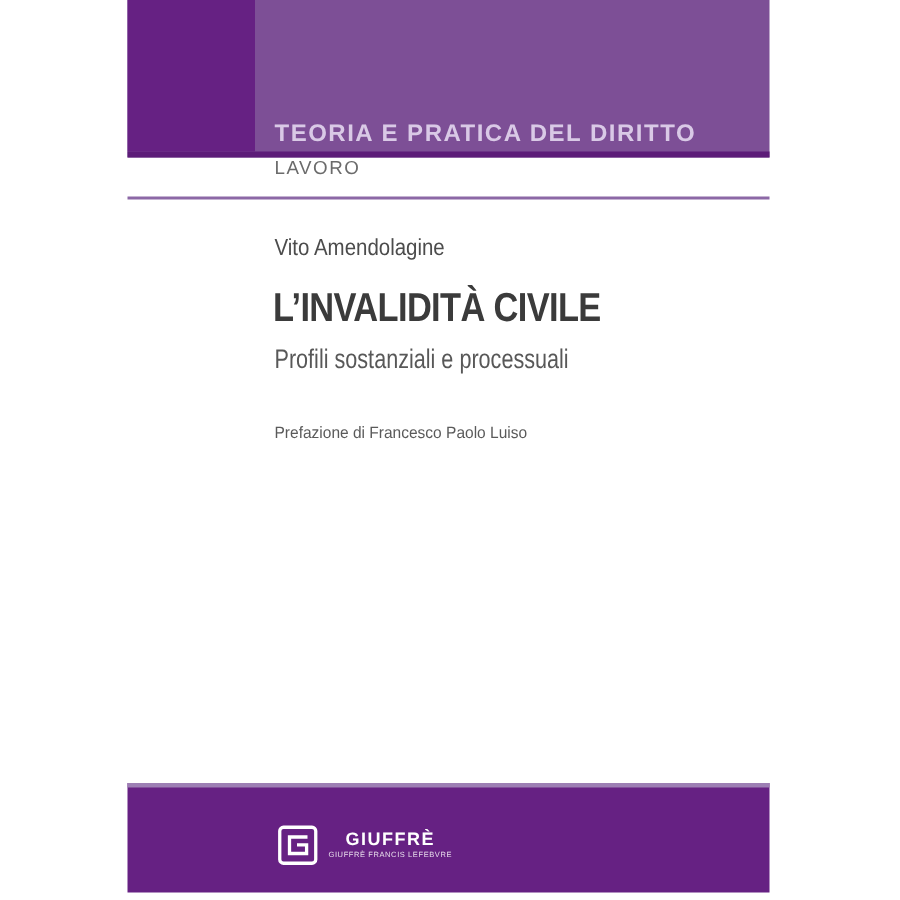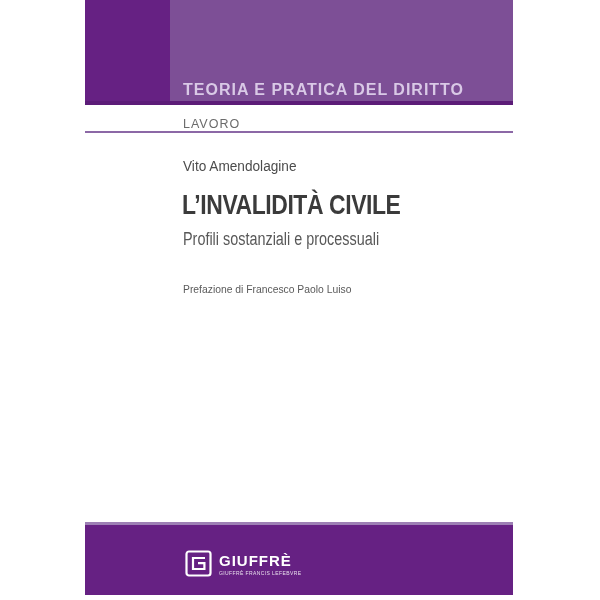--- a/index.html
+++ b/index.html
@@ -19,21 +19,21 @@
   .header-dark-block{
     position:absolute;left:0;top:0;bottom:0;width:85px;
     background:var(--dark-purple,#662183);
   }
   .series-title{
     position:absolute;left:98px;top:80px;
     font-size:16px;font-weight:bold;letter-spacing:1px;line-height:1.2;
     color:var(--series-text,#D9C9E6);white-space:nowrap;
   }
   
-  .subject-row{height:26px;display:flex;align-items:flex-end;}
+  .subject-row{height:26px;display:flex;align-items:flex-start;}
   .subject{
     margin-left:98px;font-size:12.5px;letter-spacing:1px;
     color:var(--subject-text,#6B6B6B);
   }
   .rule{height:2px;background:var(--rule,#8C68A6);}
   
   .body{position:relative;}
   .author{
     position:absolute;left:98px;top:24px;font-size:15.5px;
     color:var(--body-text,#4C4C4C);white-space:nowrap;
@@ -60,22 +60,22 @@
     position:absolute;left:0;right:0;bottom:0;top:522px;box-sizing:border-box;
     background:var(--dark-purple,#662183);
     border-top:3px solid var(--band-top-edge,#9D7FB4);
   }
   .publisher{
     position:absolute;left:100px;top:25px;display:flex;align-items:flex-start;
   }
   .publisher-mark{width:27px;height:27px;flex:0 0 auto;}
   .publisher-text{margin-left:7px;padding-top:3px;}
   .publisher-name{
-    font-size:15px;font-weight:bold;letter-spacing:1px;
-    color:var(--logo-white,#FFFFFF);line-height:1;white-space:nowrap;
+    font-size:12px;font-weight:bold;letter-spacing:1px;
+    color:var(--logo-white,#FFFFFF);line-height:1;white-space:nowrap;text-align:center;
   }
   .publisher-tagline{
     margin-top:3px;font-size:5px;letter-spacing:.4px;opacity:.85;
     color:var(--logo-white,#FFFFFF);line-height:1;white-space:nowrap;
   }
   .watermark{position:absolute;left:276px;top:6px;width:100px;text-align:center;}
   .watermark svg{display:block;}
   .watermark-text{
     margin-top:1px;font-size:9px;letter-spacing:3px;
     color:var(--watermark-color,#C08A68);opacity:.85;white-space:nowrap;

